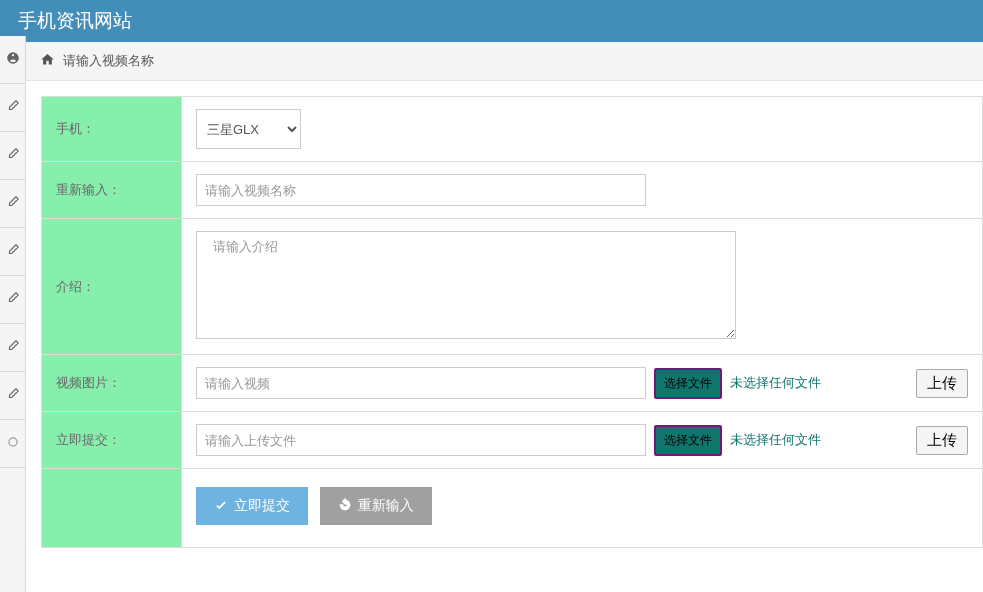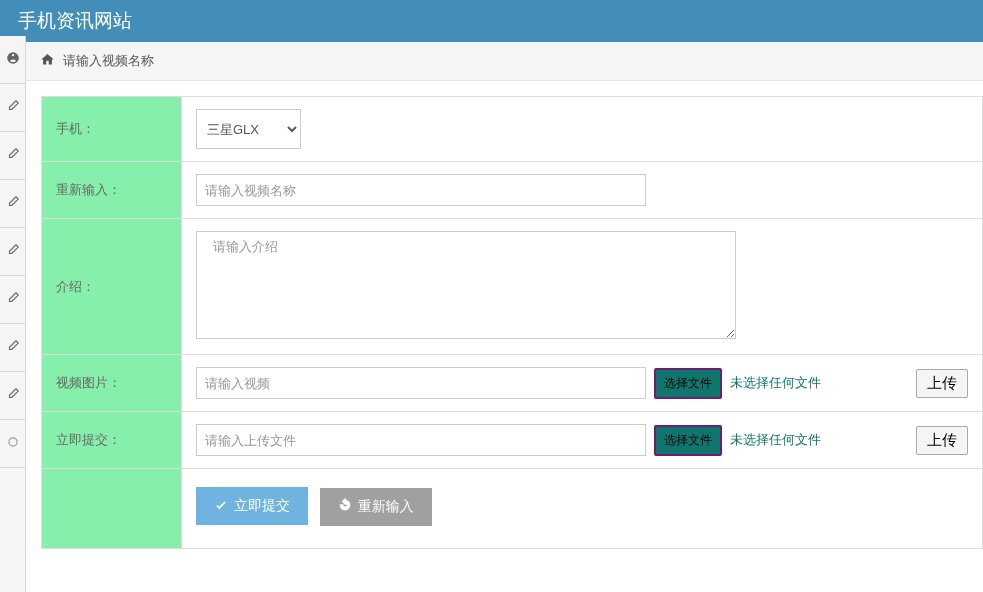--- a/index.html
+++ b/index.html
@@ -27,21 +27,21 @@
     textarea::placeholder { color: #999; }
     
     .file-row { display: flex; align-items: center; gap: 8px; }
     .file-row input[type="text"] { flex: 0 0 450px; }
     .btn-file { border: 2px solid #701a75; background: #0f766e; padding: 5px 8px; font-size: 12px; cursor: pointer; border-radius: 2px; }
     .file-status { color: #0f766e; font-size: 13px; }
     .btn-upload { border: 1px solid #aaa; background: #f5f5f5; padding: 4px 10px; font-size: 15px; cursor: pointer; margin-left: auto; border-radius: 2px; }
     
     .btn-row { padding: 18px 14px 22px !important; }
     .btn-primary { background: #6fb3e0; color: #fff; border: none; padding: 10px 18px; font-size: 14px; cursor: pointer; display: inline-flex; align-items: flex-end; gap: 6px; }
-    .btn-secondary { background: #a0a0a0; color: #fff; border: none; padding: 10px 18px; font-size: 14px; cursor: pointer; display: inline-flex; align-items: center; gap: 6px; margin-left: 8px; }
+    .btn-secondary { background: #a0a0a0; color: #fff; border: none; padding: 10px 18px; font-size: 14px; cursor: pointer; display: inline-flex; align-items: flex-end; gap: 6px; margin-left: 8px; }
     .btn-primary svg, .btn-secondary svg { width: 14px; height: 14px; }
     
     .footer { margin-left: 26px; margin-top: 50px; border-top: 1px solid #ddd; text-align: center; padding: 20px 0; color: #555; font-size: 14px; position: relative; }
   </style>
 </head>
 <body>
 
 <div class="header">
   <span>手机资讯网站</span>
 </div>

